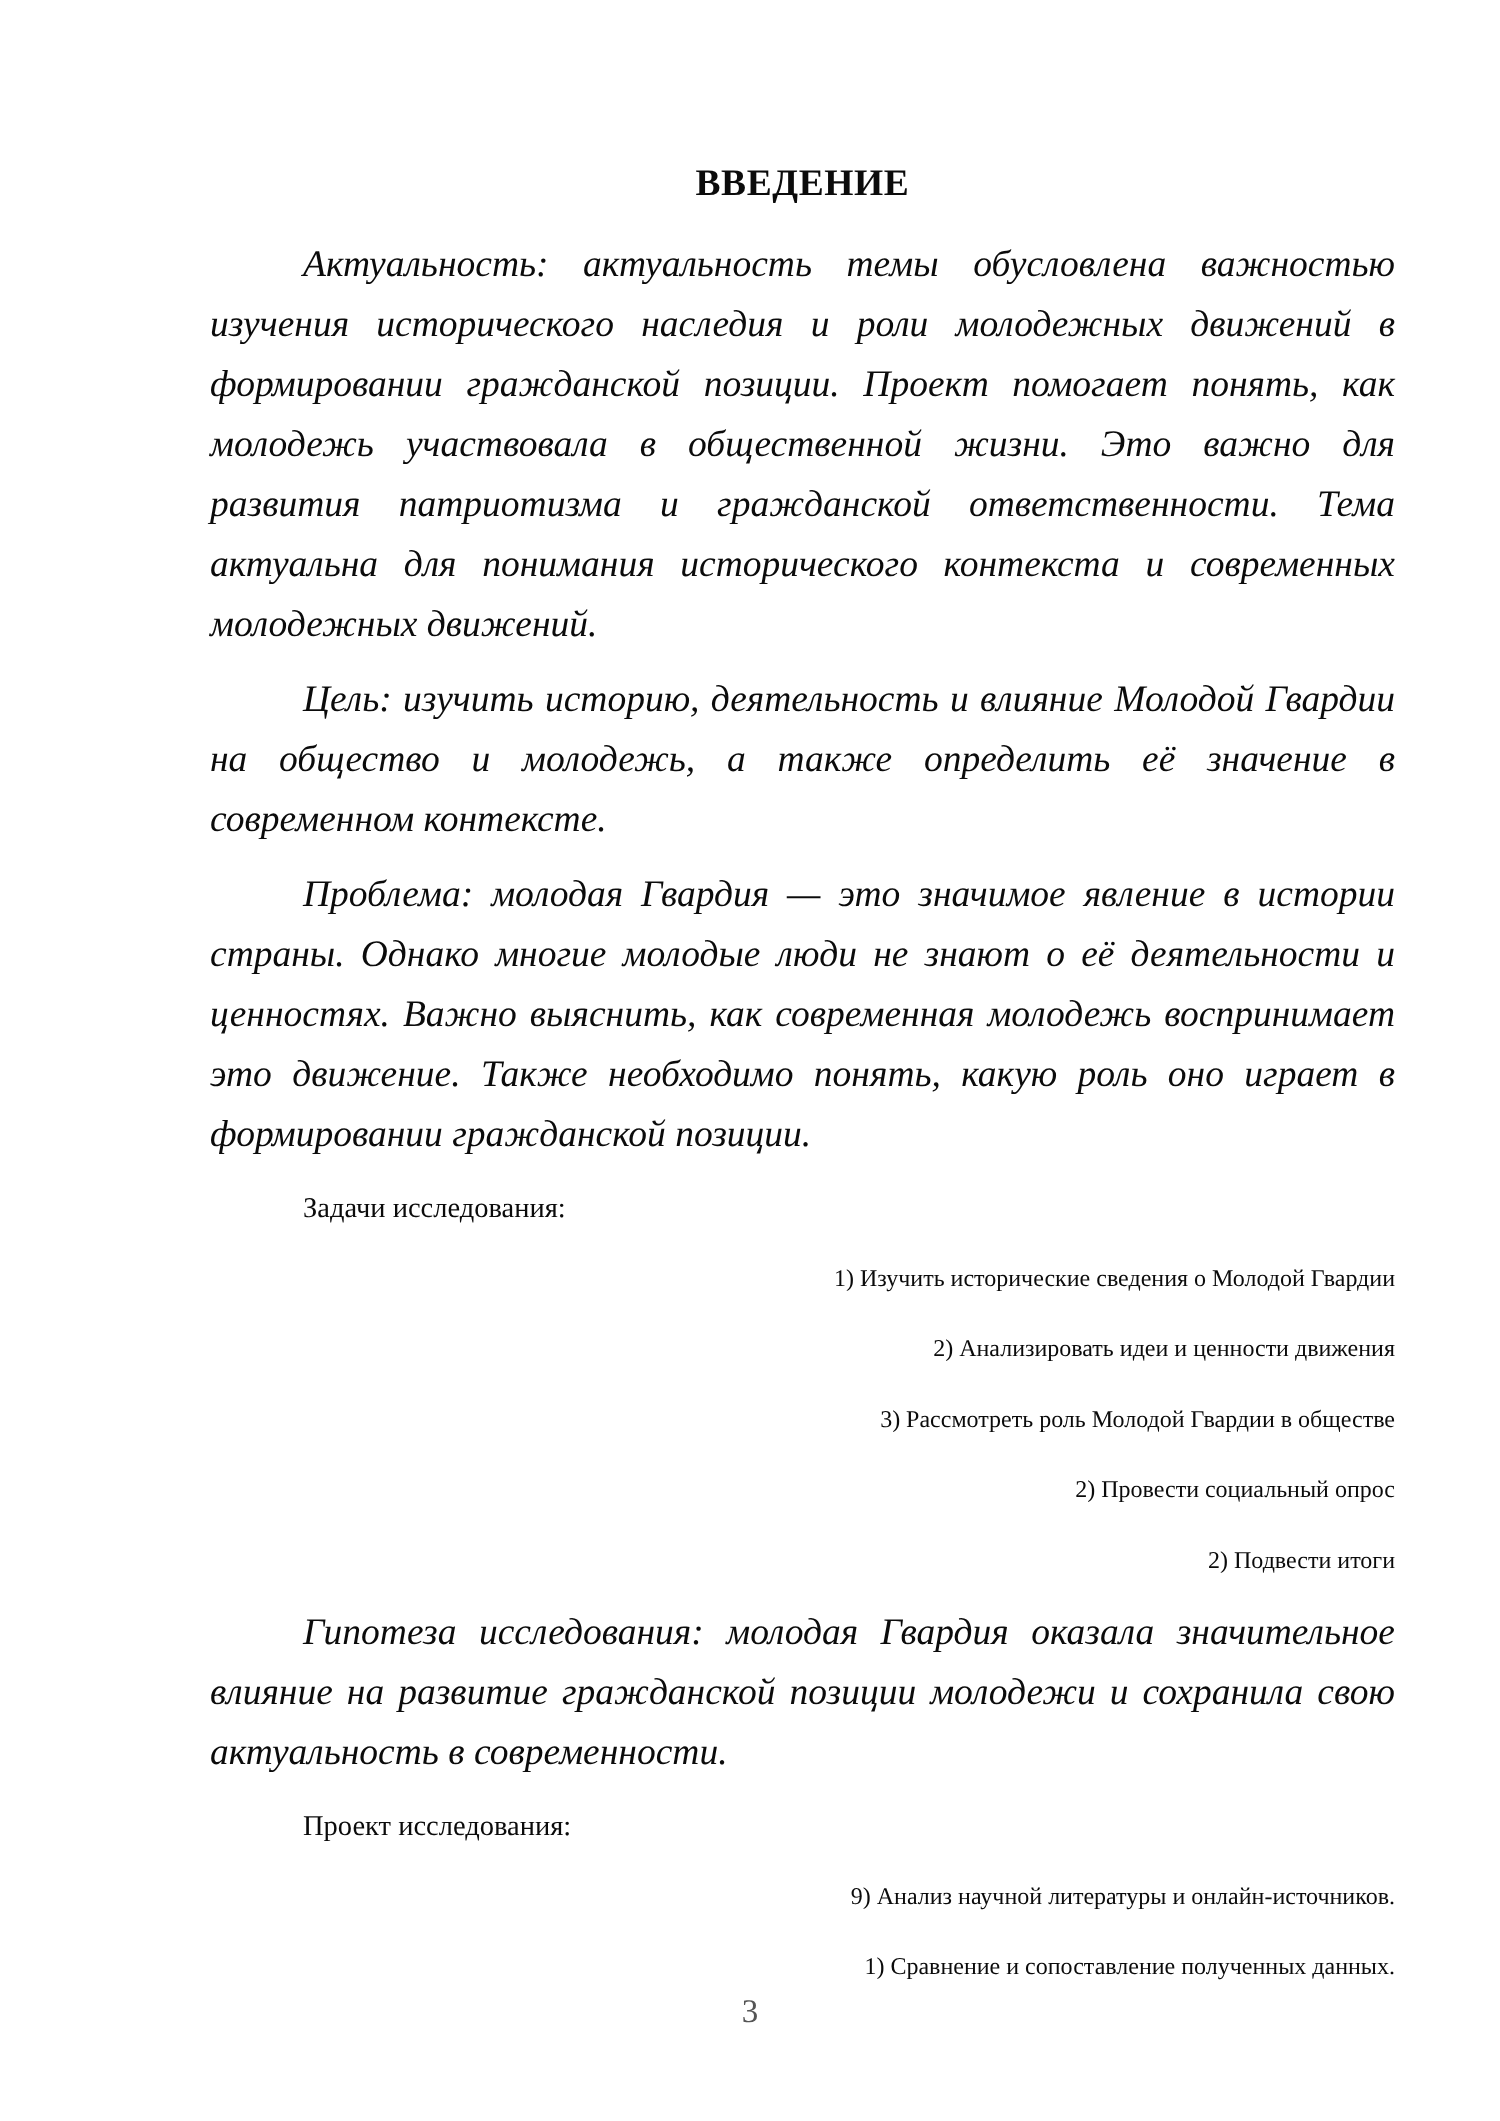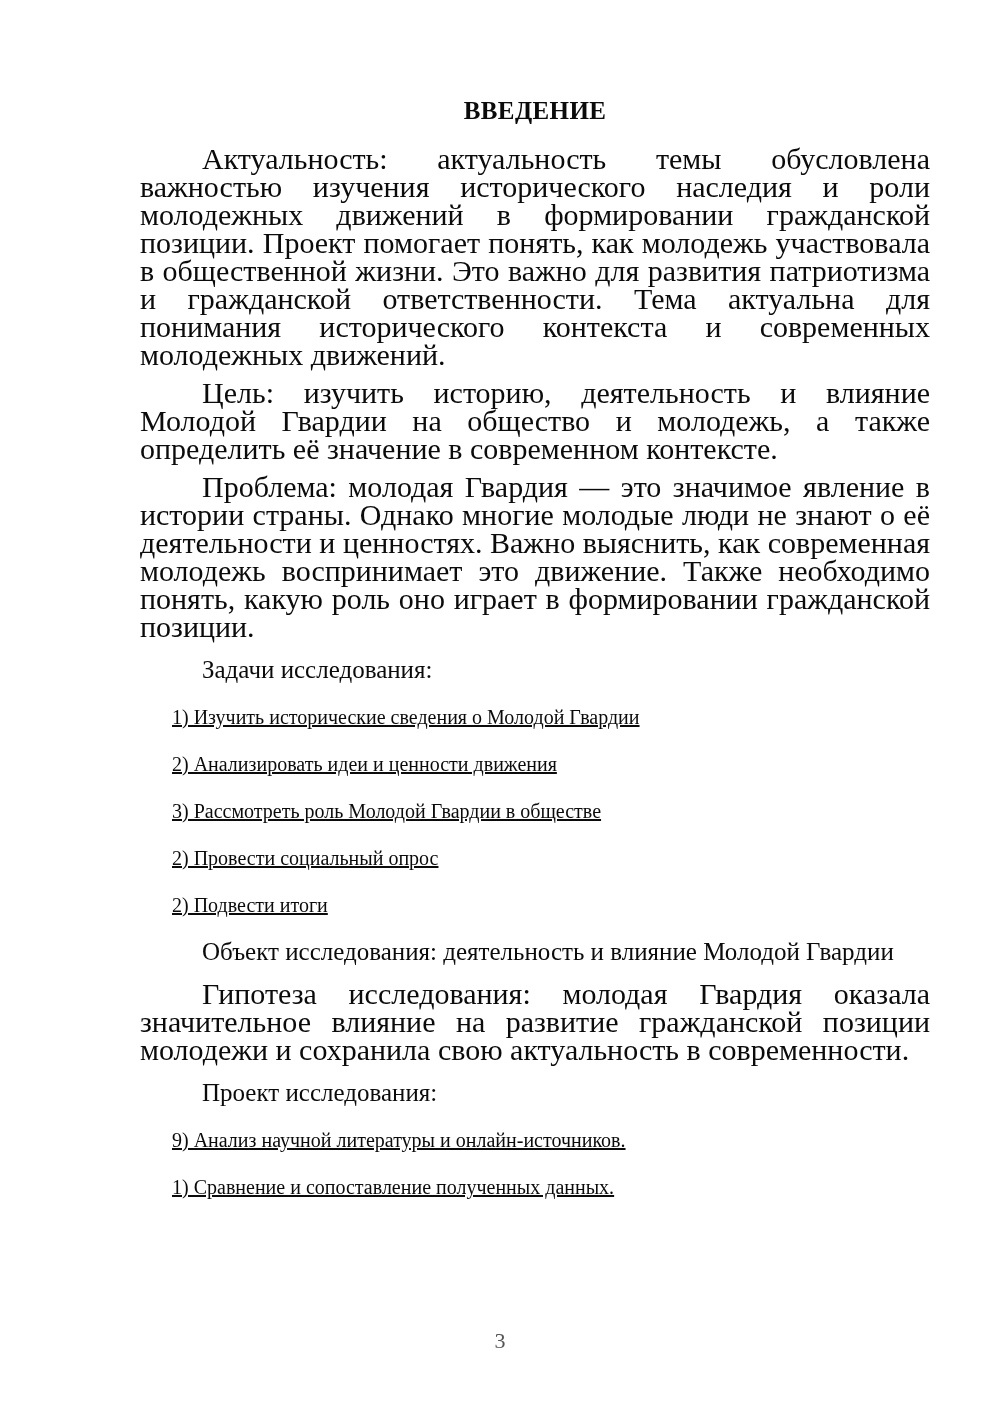--- a/index.html
+++ b/index.html
@@ -27,70 +27,70 @@
     top: 0;
     width: 790px; 
   }
 
   .doc-heading {
     text-align: center;
     font-weight: bold;
     font-size: 25px;
     line-height: 30px;
     letter-spacing: 0.4px;
-    margin: 0;
+    margin: 12px;
     padding-top: 96px;
     padding-bottom: 0;
   }
 
   .para {
     margin: 0;
-    font-size: 30px;
-    line-height: 28px;
+    font-size: 25px;
+    line-height: 40px;
     text-align: justify;
     text-indent: 62px;
     hyphens: none;
+    font-style: italic;
   }
 
   .para.first-para {
     margin-top: 19px;
   }
 
   .para.space-before {
     margin-top: 10px;
   }
 
   
   .line-para {
     margin: 0;
-    font-size: 25px;
+    font-size: 19px;
     line-height: 36px;
     text-align: left;
     text-indent: 62px;
     white-space: nowrap;
   }
 
   .line-para.gap {
     margin-top: 11px;
   }
 
   .list {
     list-style: none;
     margin: 0;
     padding: 0;
   }
 
   .list-item {
-    font-size: 20px;
+    font-size: 16px;
     line-height: 36px;
-    text-align: left;
+    text-align: right;
     margin: 0;
     padding-left: 32px; 
     white-space: nowrap;
-    text-decoration: underline;
   }
 
   .list-item.gap {
     margin-top: 11px;
   }
 
   .list.first-list {
     margin-top: 11px;
   }
 
@@ -124,21 +124,20 @@
     <p class="line-para gap">Задачи исследования:</p>
 
     <ol class="list first-list">
       <li class="list-item">1) Изучить исторические сведения о Молодой Гвардии</li>
       <li class="list-item gap">2) Анализировать идеи и ценности движения</li>
       <li class="list-item gap">3) Рассмотреть роль Молодой Гвардии в обществе</li>
       <li class="list-item gap">2) Провести социальный опрос</li>
       <li class="list-item gap">2) Подвести итоги</li>
     </ol>
 
-    <p class="line-para gap">Объект исследования: деятельность и влияние Молодой Гвардии</p>
 
 
     <p class="para space-before">Гипотеза исследования: молодая Гвардия оказала значительное влияние на развитие гражданской позиции молодежи и сохранила свою актуальность в современности.</p>
 
     <p class="line-para gap">Проект исследования:</p>
 
     <ol class="list first-list">
       <li class="list-item">9) Анализ научной литературы и онлайн-источников.</li>
       <li class="list-item gap">1) Сравнение и сопоставление полученных данных.</li>
     </ol>

